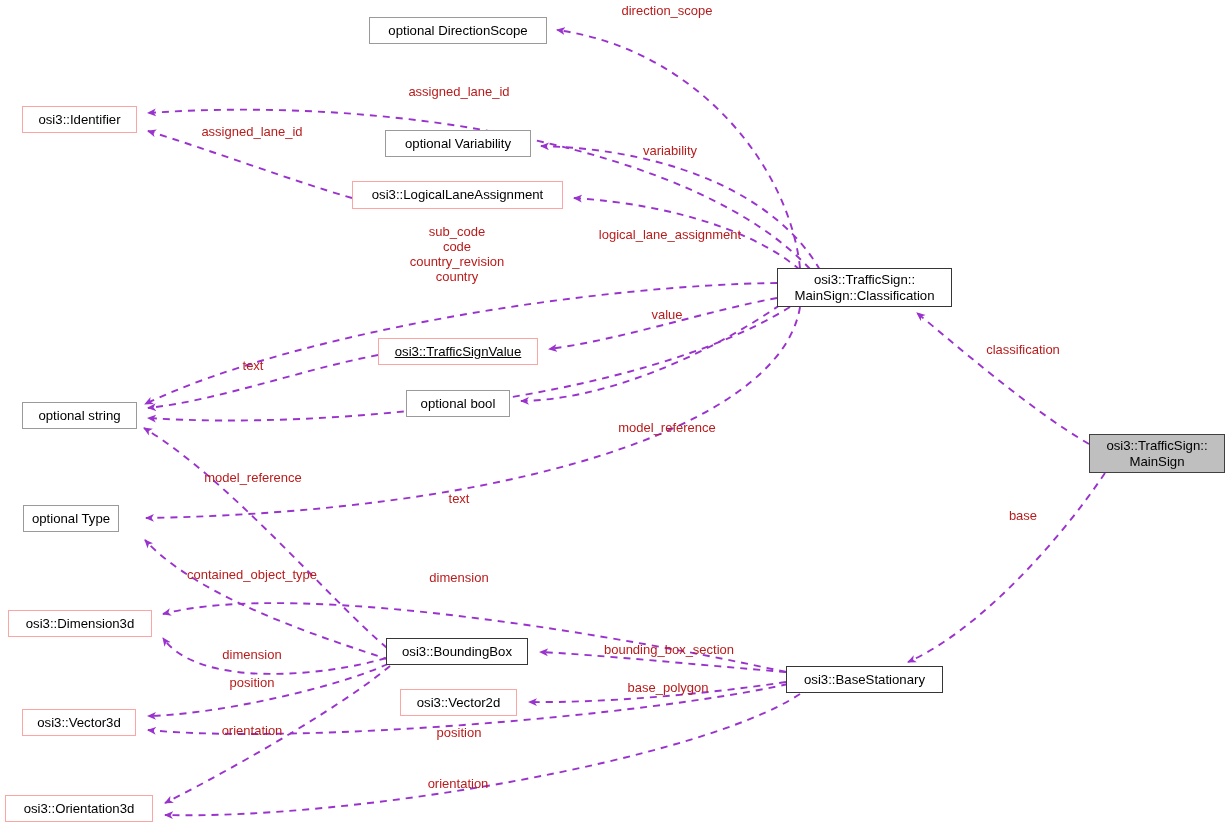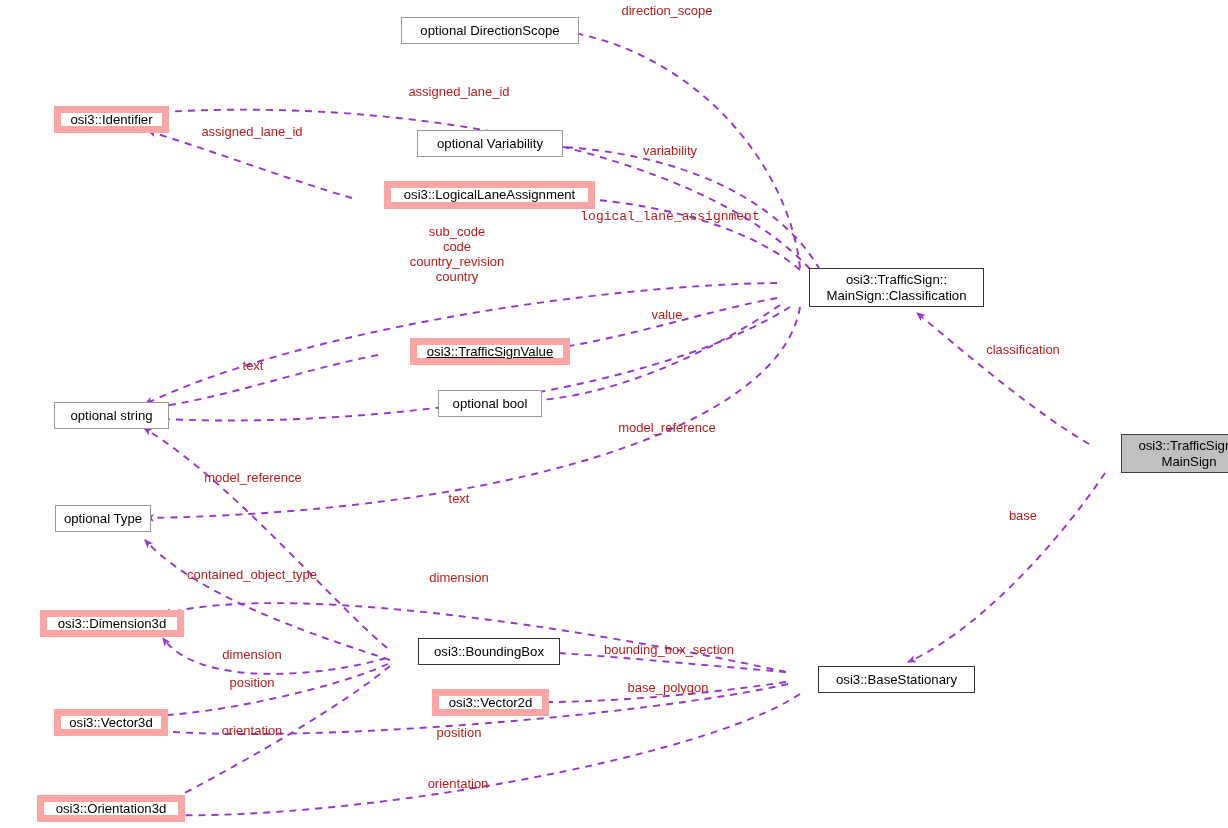--- a/index.html
+++ b/index.html
@@ -20,24 +20,23 @@
     align-items:center;
     justify-content:center;
     text-align:center;
     font-size:13.2px;
     line-height:1.18;
     color:#000000;
     background:#ffffff;
     white-space:pre-line;
     padding:1px 4px;
     z-index:5;
-    margin-left:32px;
   }
   .node.plain{border:1px solid #9a9a9a;}
-  .node.red{border:7px solid #fca5a5;}
+  .node.red{border:1px solid #fca5a5;}
   .node.black{border:1px solid #363636;}
   .node.current{border:1px solid #404040;background:#bfbfbf;}
   .edge-label{
     position:absolute;
     font-size:13px;
     line-height:1.16;
     color:#b91c1c;
     text-align:center;
     white-space:pre-line;
     z-index:4;
@@ -140,21 +139,21 @@
   <div class="node red" style="left:5px;top:795px;width:148px;height:27px;">osi3::Orientation3d</div>
 
   <div class="edge-label" style="left:567px;top:3px;width:200px;">direction_scope</div>
 
   <div class="edge-label" style="left:359px;top:84px;width:200px;">assigned_lane_id</div>
 
   <div class="edge-label" style="left:152px;top:124px;width:200px;">assigned_lane_id</div>
 
   <div class="edge-label" style="left:590px;top:143px;width:160px;">variability</div>
 
-  <div class="edge-label" style="left:550px;top:209px;width:240px;font-family:Liberation Mono, monospace;">logical_lane_assignment</div>
+  <div class="edge-label" style="left:550px;top:227px;width:240px;">logical_lane_assignment</div>
 
   <div class="edge-label" style="left:357px;top:224px;width:200px;">sub_code
 code
 country_revision
 country</div>
 
   <div class="edge-label" style="left:587px;top:307px;width:160px;">value</div>
 
   <div class="edge-label" style="left:943px;top:342px;width:160px;">classification</div>
 

